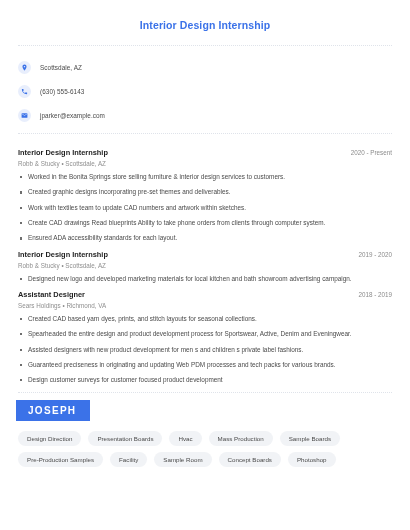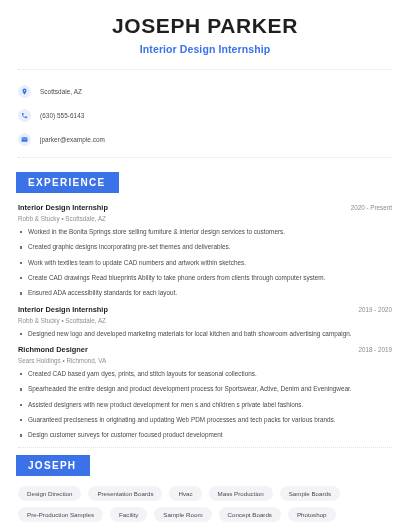--- a/index.html
+++ b/index.html
@@ -153,21 +153,20 @@
     color: #4a4a4a;
     white-space: nowrap;
   }
 </style>
 </head>
 <body>
 
 <div class="page">
 
   <div class="header">
-    <div class="name">JOSEPH PARKER</div>
     <div class="job-title">Interior Design Internship</div>
   </div>
 
   <div class="divider"></div>
 
   <div class="contact-list">
     <div class="contact-row">
       <span class="contact-icon">
         <svg width="7" height="7" viewBox="0 0 24 24">
             <path fill="#3b72e8" d="M12 2C8.1 2 5 5.1 5 9c0 5.2 7 13 7 13s7-7.8 7-13c0-3.9-3.1-7-7-7zm0 9.5A2.5 2.5 0 1 1 12 6.5a2.5 2.5 0 0 1 0 5z"></path>
@@ -189,21 +188,20 @@
             <path fill="#3b72e8" d="M20 4H4c-1.1 0-2 .9-2 2v12c0 1.1.9 2 2 2h16c1.1 0 2-.9 2-2V6c0-1.1-.9-2-2-2zm0 4-8 5-8-5V6l8 5 8-5v2z"></path>
           </svg>
       </span>
       <span class="contact-text">jparker@example.com</span>
     </div>
   </div>
 
   <div class="divider" style="margin-top:8px;"></div>
 
   <div class="section-exp">
-    <span class="section-badge">EXPERIENCE</span>
 
     <div class="jobs">
 
       <div class="job">
         <div class="job-head">
           <span class="job-role">Interior Design Internship</span>
           <span class="job-dates">2020 - Present</span>
         </div>
         <div class="job-meta">Robb &amp; Stucky • Scottsdale, AZ</div>
         <ul class="bullets">
@@ -221,21 +219,21 @@
           <span class="job-dates">2019 - 2020</span>
         </div>
         <div class="job-meta">Robb &amp; Stucky • Scottsdale, AZ</div>
         <ul class="bullets">
           <li>Designed new logo and developed marketing materials for local kitchen and bath showroom advertising campaign.</li>
         </ul>
       </div>
 
       <div class="job job-gap">
         <div class="job-head">
-          <span class="job-role">Richmond Designer</span>
+          <span class="job-role">Assistant Designer</span>
           <span class="job-dates">2018 - 2019</span>
         </div>
         <div class="job-meta">Sears Holdings • Richmond, VA</div>
         <ul class="bullets">
           <li>Created CAD based yarn dyes, prints, and stitch layouts for seasonal collections.</li>
           <li>Spearheaded the entire design and product development process for Sportswear, Active, Denim and Eveningwear.</li>
           <li>Assisted designers with new product development for men s and children s private label fashions.</li>
           <li>Guaranteed preciseness in originating and updating Web PDM processes and tech packs for various brands.</li>
           <li>Design customer surveys for customer focused product development</li>
         </ul>

